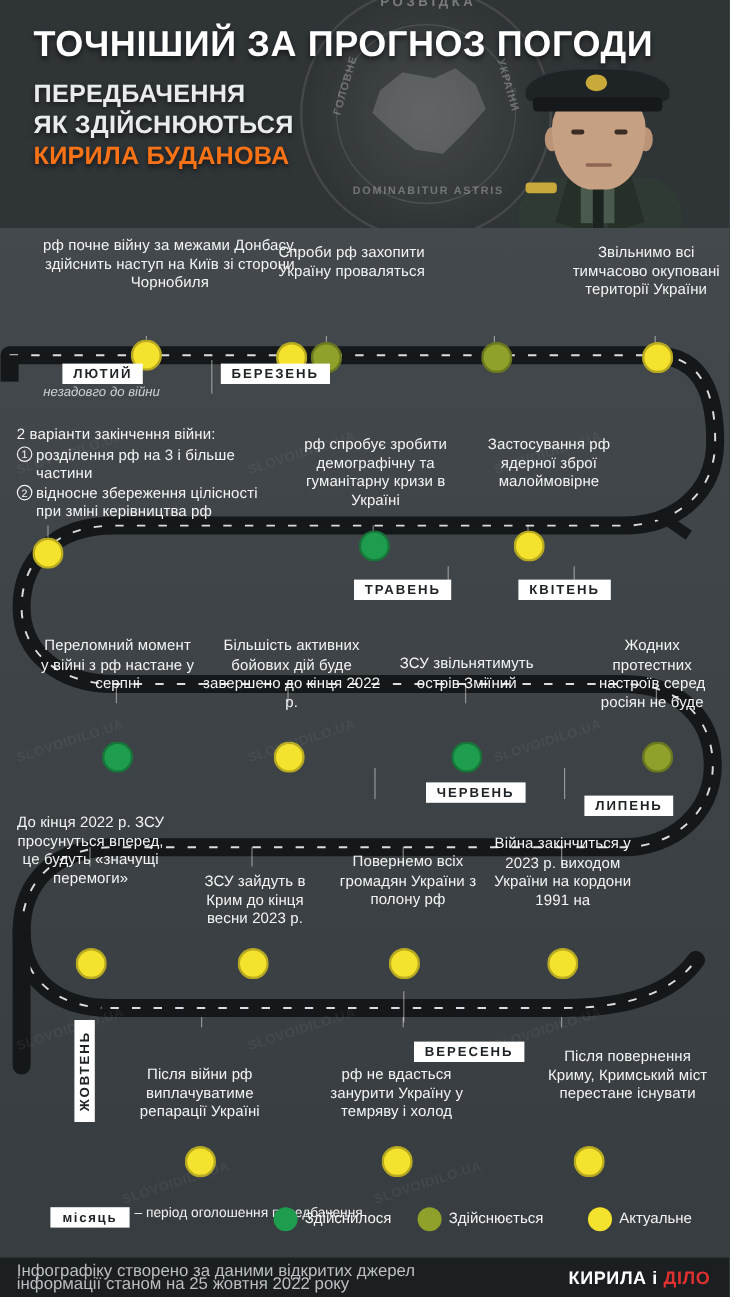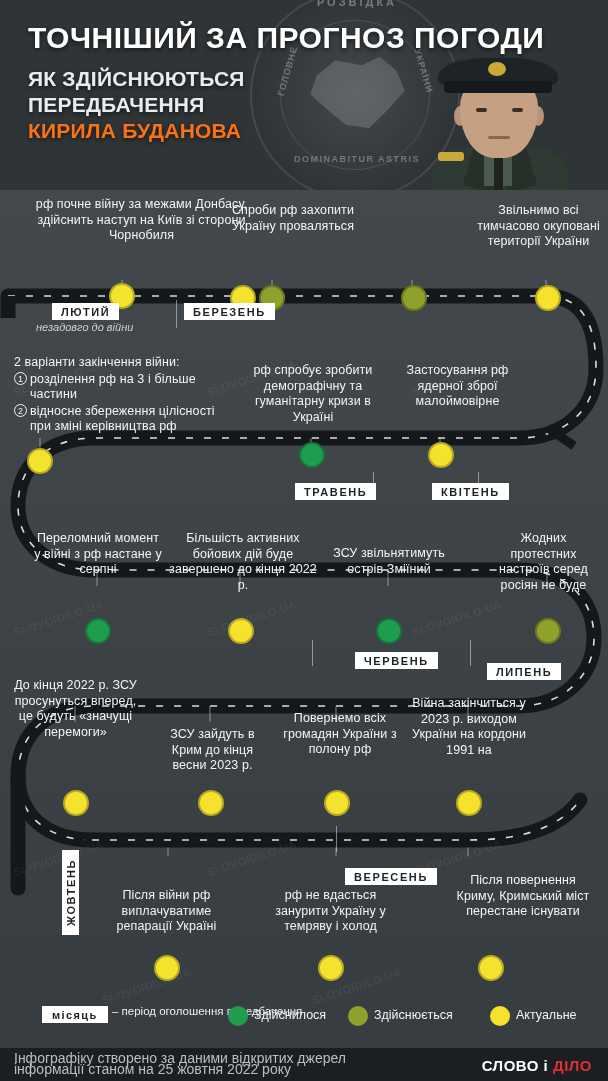--- a/index.html
+++ b/index.html
@@ -197,22 +197,22 @@
       <div class="p-eye-l"></div>
       <div class="p-eye-r"></div>
       <div class="p-mouth"></div>
       <div class="p-cap">
           <div class="badge"></div>
         </div>
     </div>
 
     <div class="hdr-title">ТОЧНІШИЙ ЗА ПРОГНОЗ ПОГОДИ</div>
     <div class="hdr-sub">
+      <div>ПЕРЕДБАЧЕННЯ</div>
       <div>ЯК ЗДІЙСНЮЮТЬСЯ</div>
-      <div>ПЕРЕДБАЧЕННЯ</div>
       <div class="l3">КИРИЛА БУДАНОВА</div>
     </div>
   </div>
 
   <svg class="road" viewBox="0 0 608 830" preserveAspectRatio="none">
 
     <path d="M 8 108
              L 545 108
              C 590 108, 596 150, 596 180
              C 596 225, 560 250, 520 250
@@ -373,21 +373,21 @@
     <div class="leg-dot" style="left:490px; background:#f5e22c;"></div>
     <div class="leg-item" style="left:516px;">Актуальне</div>
   </div>
 
   <div class="footer">
     <div class="footer-src">
       <div>Інфографіку створено за даними відкритих джерел</div>
       <div>інформації станом на 25 жовтня 2022 року</div>
     </div>
     <div class="brand">
-      <span>СЛОВО</span>
+      <span>КИРИЛА</span>
       <span>і</span>
       <span class="dot-red">ДІЛО</span>
     </div>
   </div>
 
   <div class="wm" style="left:12px; top:372px;">SLOVOIDILO.UA</div>
   <div class="wm" style="left:205px; top:372px;">SLOVOIDILO.UA</div>
   <div class="wm" style="left:410px; top:372px;">SLOVOIDILO.UA</div>
   <div class="wm" style="left:12px; top:612px;">SLOVOIDILO.UA</div>
   <div class="wm" style="left:205px; top:612px;">SLOVOIDILO.UA</div>

